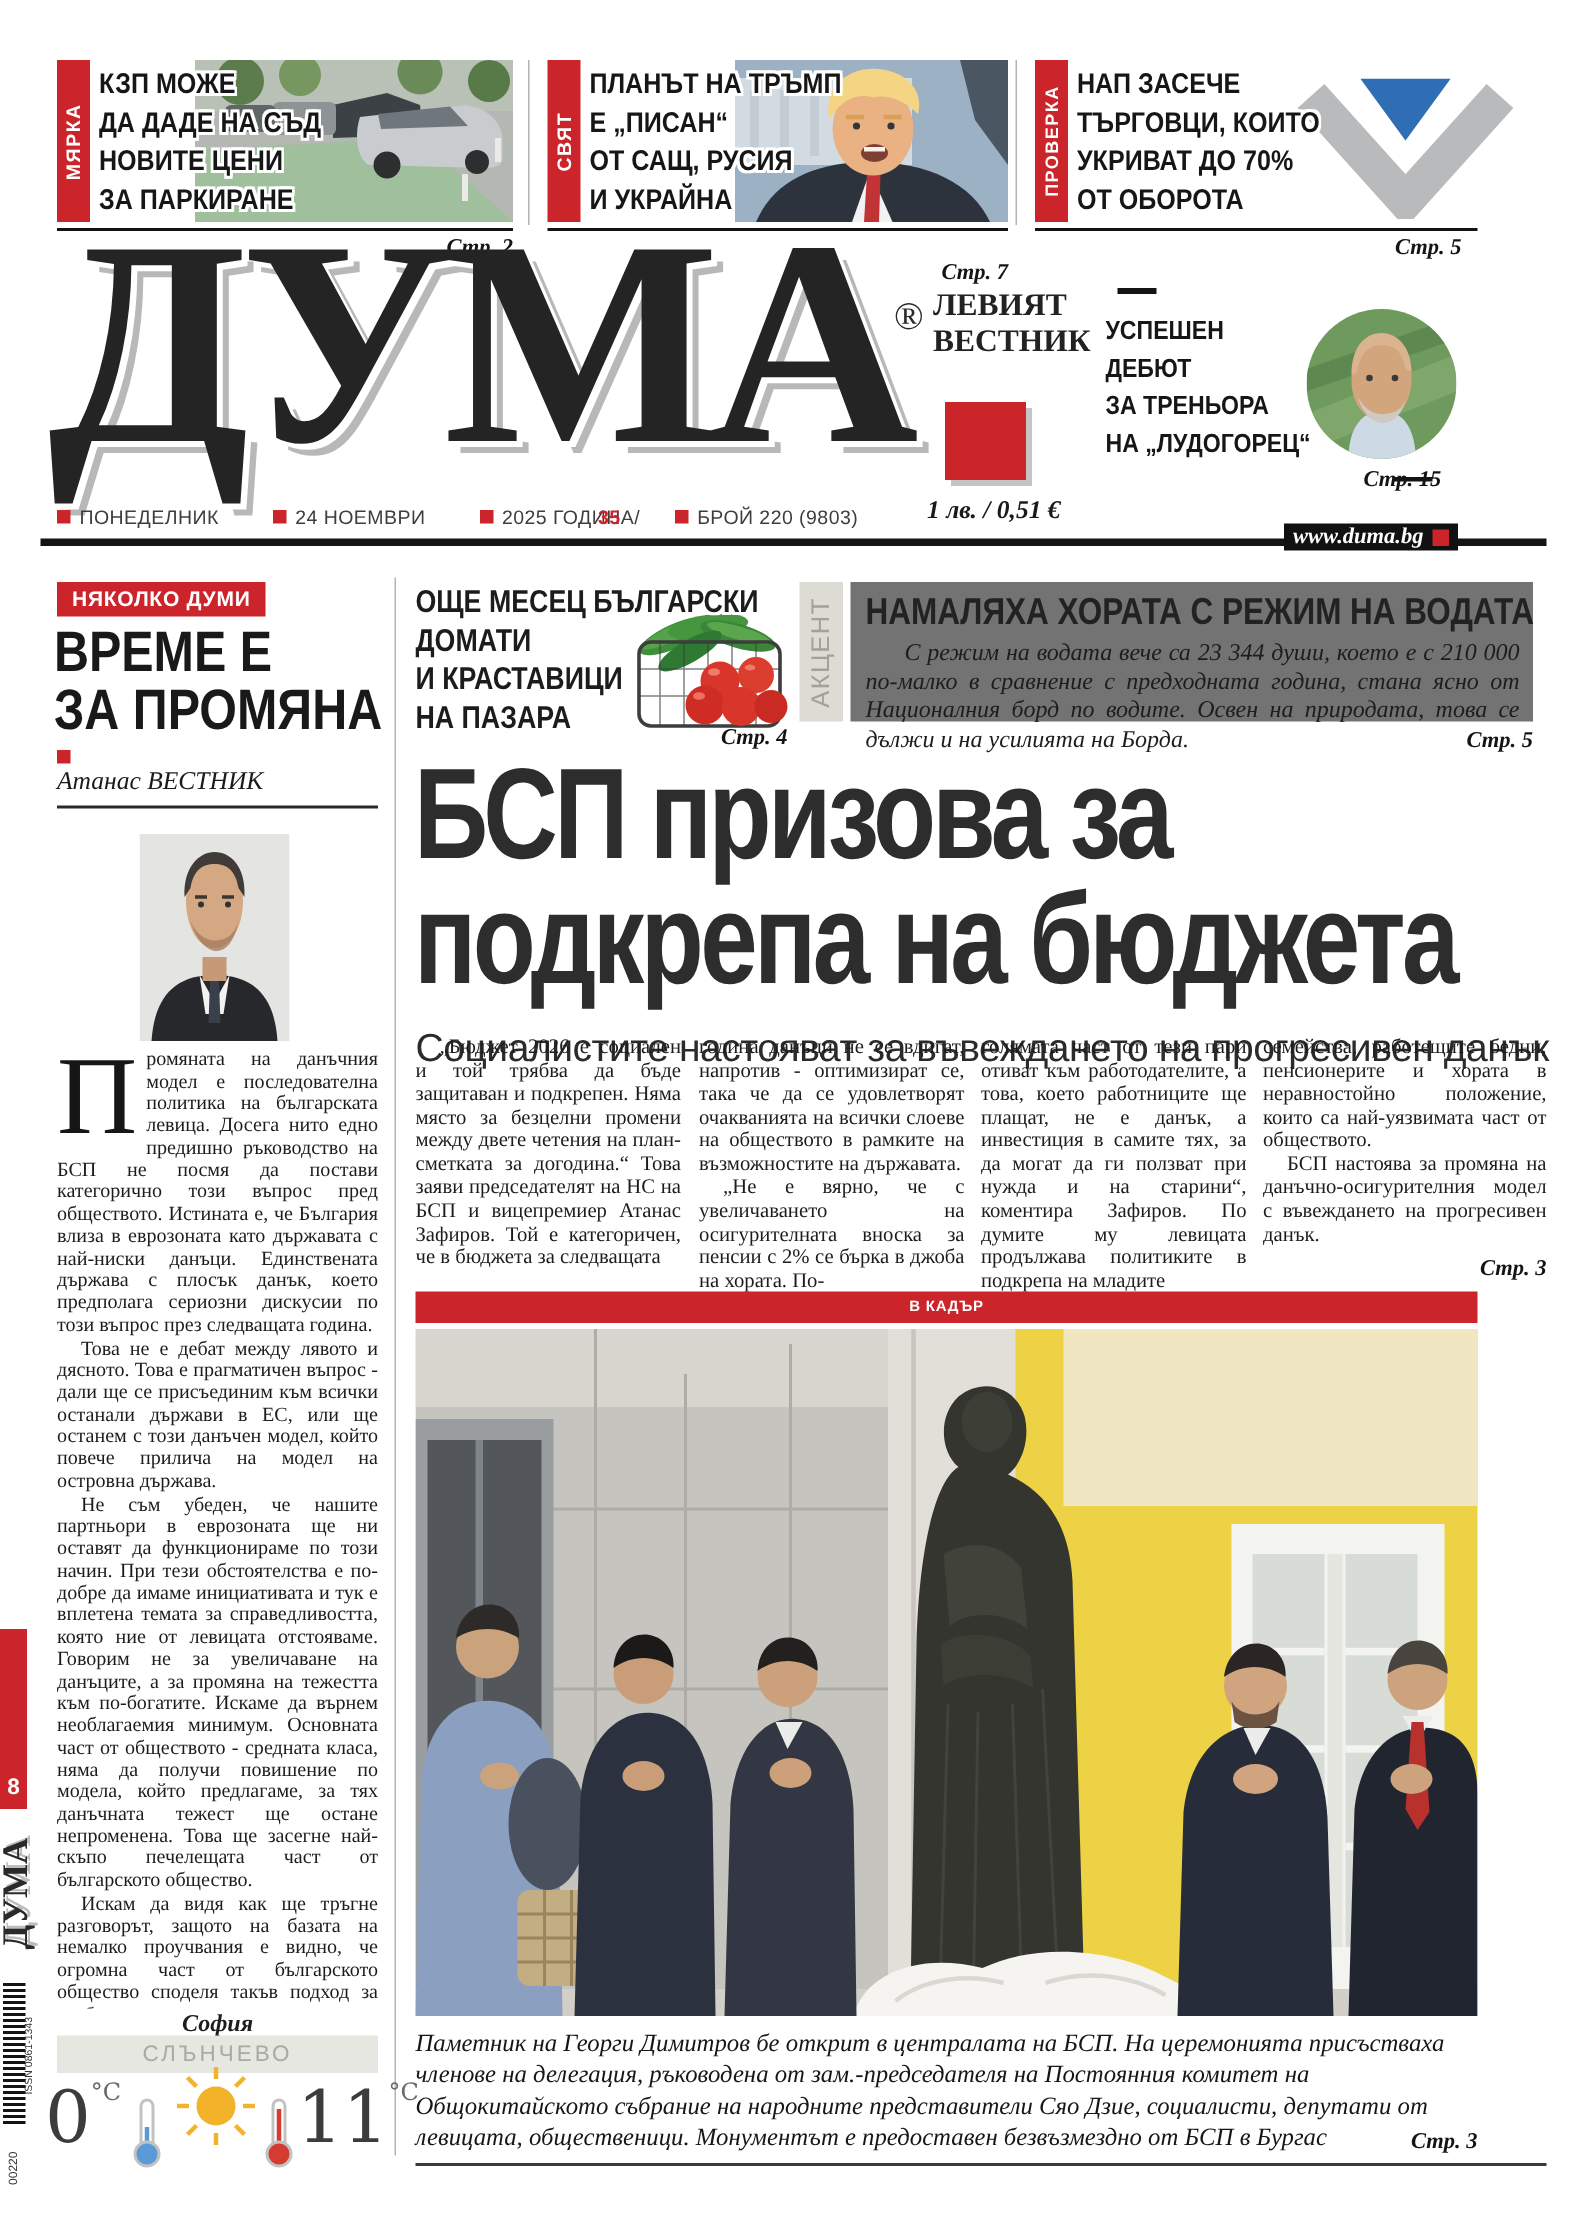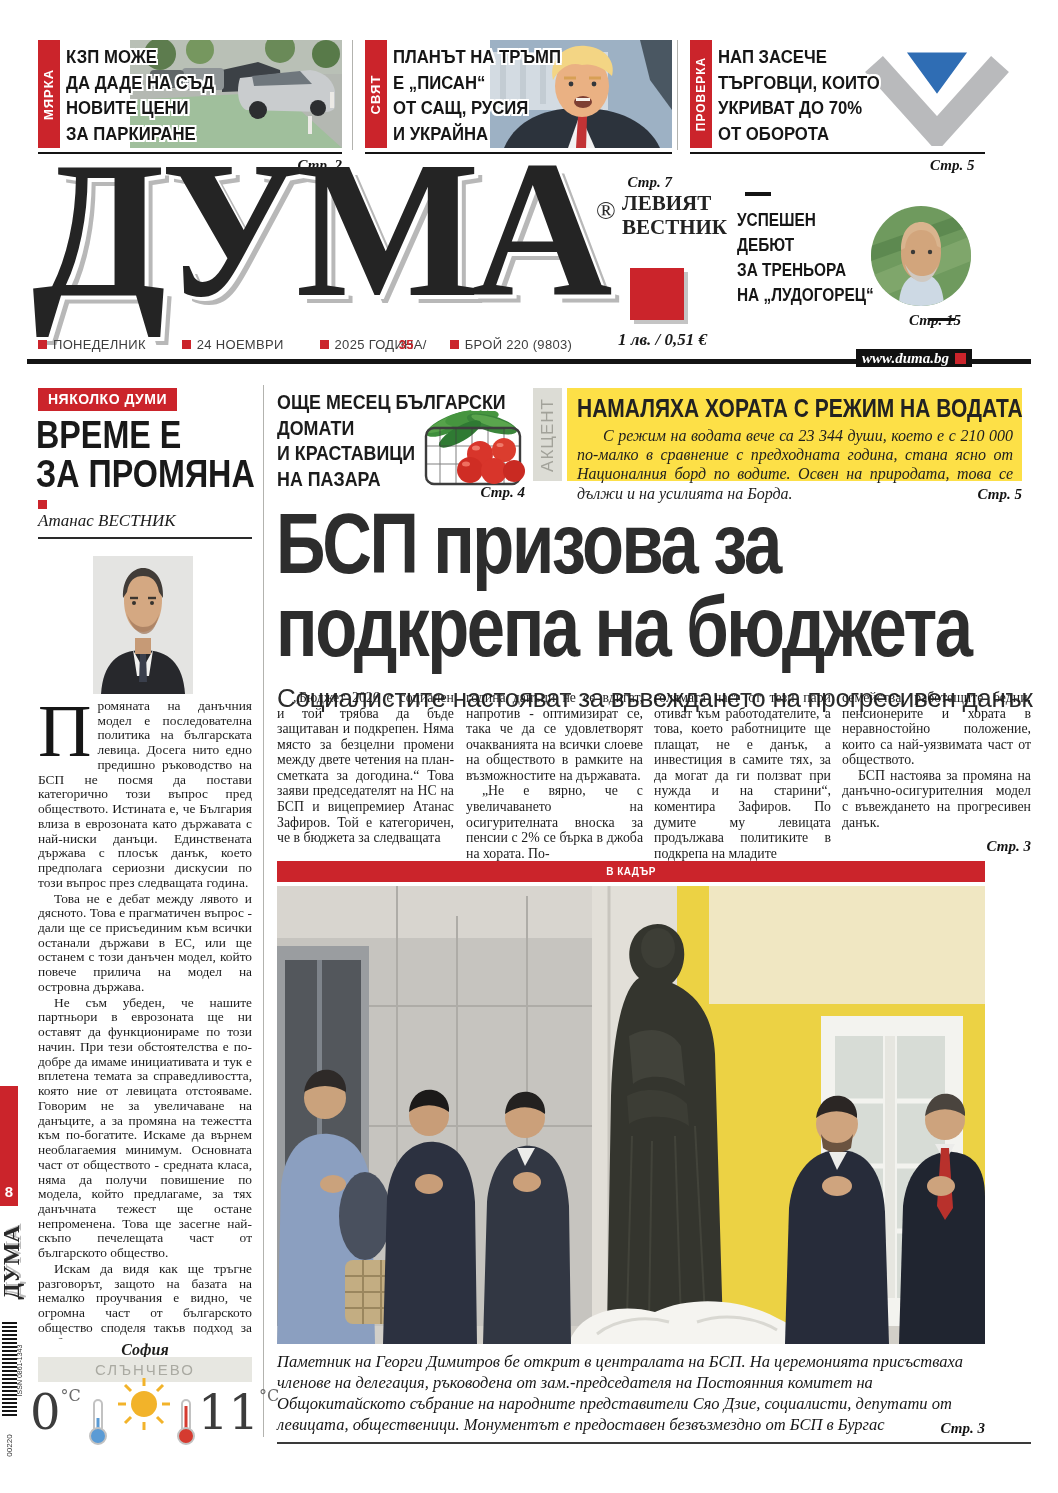--- a/index.html
+++ b/index.html
@@ -325,21 +325,21 @@
         <ellipse cx="80" cy="47" rx="3.5" ry="2" fill="#f07a6a"></ellipse>
         <ellipse cx="46" cy="66" rx="4" ry="2.5" fill="#ef6f60"></ellipse>
     </svg>
   </div>
   <div class="abs pageref" style="left:277px;top:484px;width:248px;text-align:right;">Стр. 4</div>
 
   <div class="abs vbox" style="left:533px;top:388px;width:29px;height:93px;background:#dcdcd5;">
     <span style="color:#a2a29a;font-size:17px;letter-spacing:1px;">АКЦЕНТ</span>
   </div>
 
-  <div class="abs" style="left:567px;top:388px;width:455px;height:93px;background:#fde047;">
+  <div class="abs" style="left:567px;top:388px;width:455px;height:93px;background:#737373;">
     <div class="abs" style="left:10px;top:6px;font-weight:700;font-size:25px;color:#222;transform:scaleX(.84);transform-origin:left top;white-space:nowrap;">НАМАЛЯХА ХОРАТА С РЕЖИМ НА ВОДАТА</div>
     <div class="abs serif" style="left:10px;top:38px;width:436px;font-style:italic;font-size:16px;line-height:1.2;text-align:justify;text-indent:26px;color:#1d1d1d;">С режим на водата вече са 23 344 души, което е с 210 000 по-малко в сравнение с предходната година, стана ясно от Националния борд по водите. Освен на природата, това се дължи и на усилията на Борда.</div>
   </div>
   <div class="abs pageref" style="left:772px;top:486px;width:250px;text-align:right;">Стр. 5</div>
 
   <div class="abs" style="left:276px;top:502px;">
     <div class="bigline">БСП призова за</div>
     <div class="bigline">подкрепа на бюджета</div>
   </div>
   <div class="abs" style="left:277px;top:683px;font-size:26px;letter-spacing:-.3px;color:#2b2b2b;white-space:nowrap;text-align:right;">Социалистите настояват за въвеждането на прогресивен данък</div>

